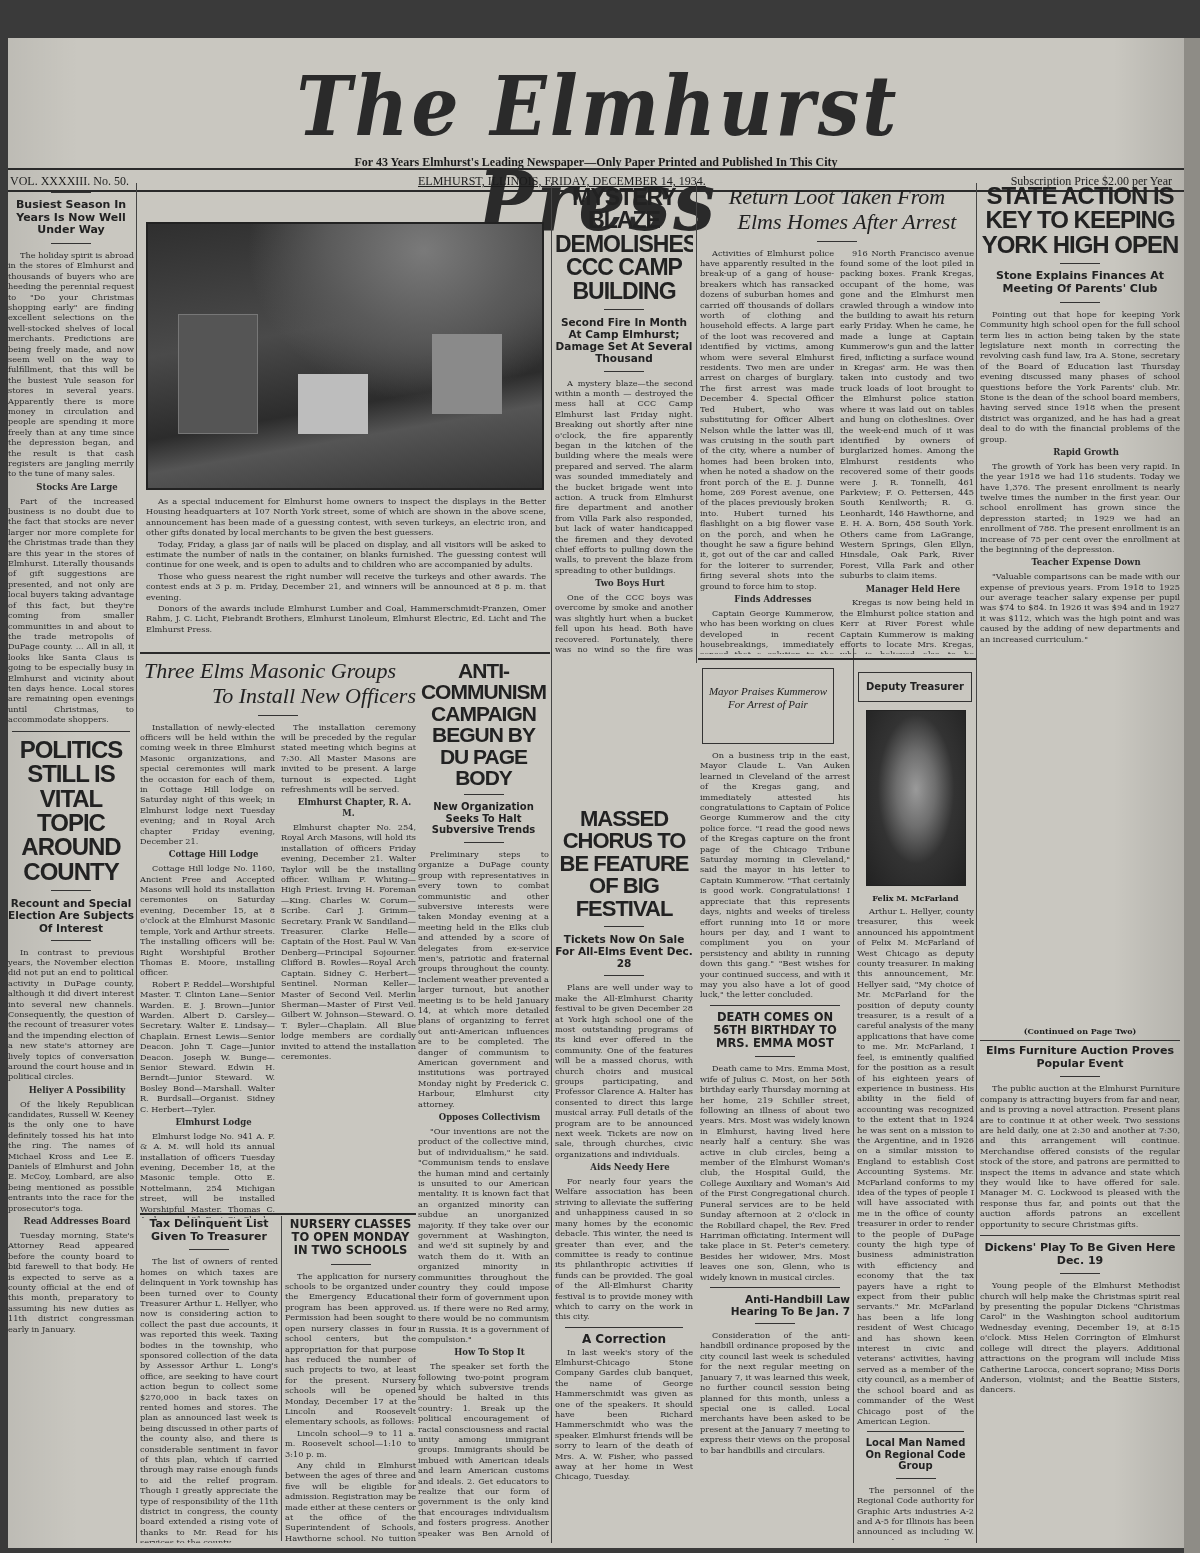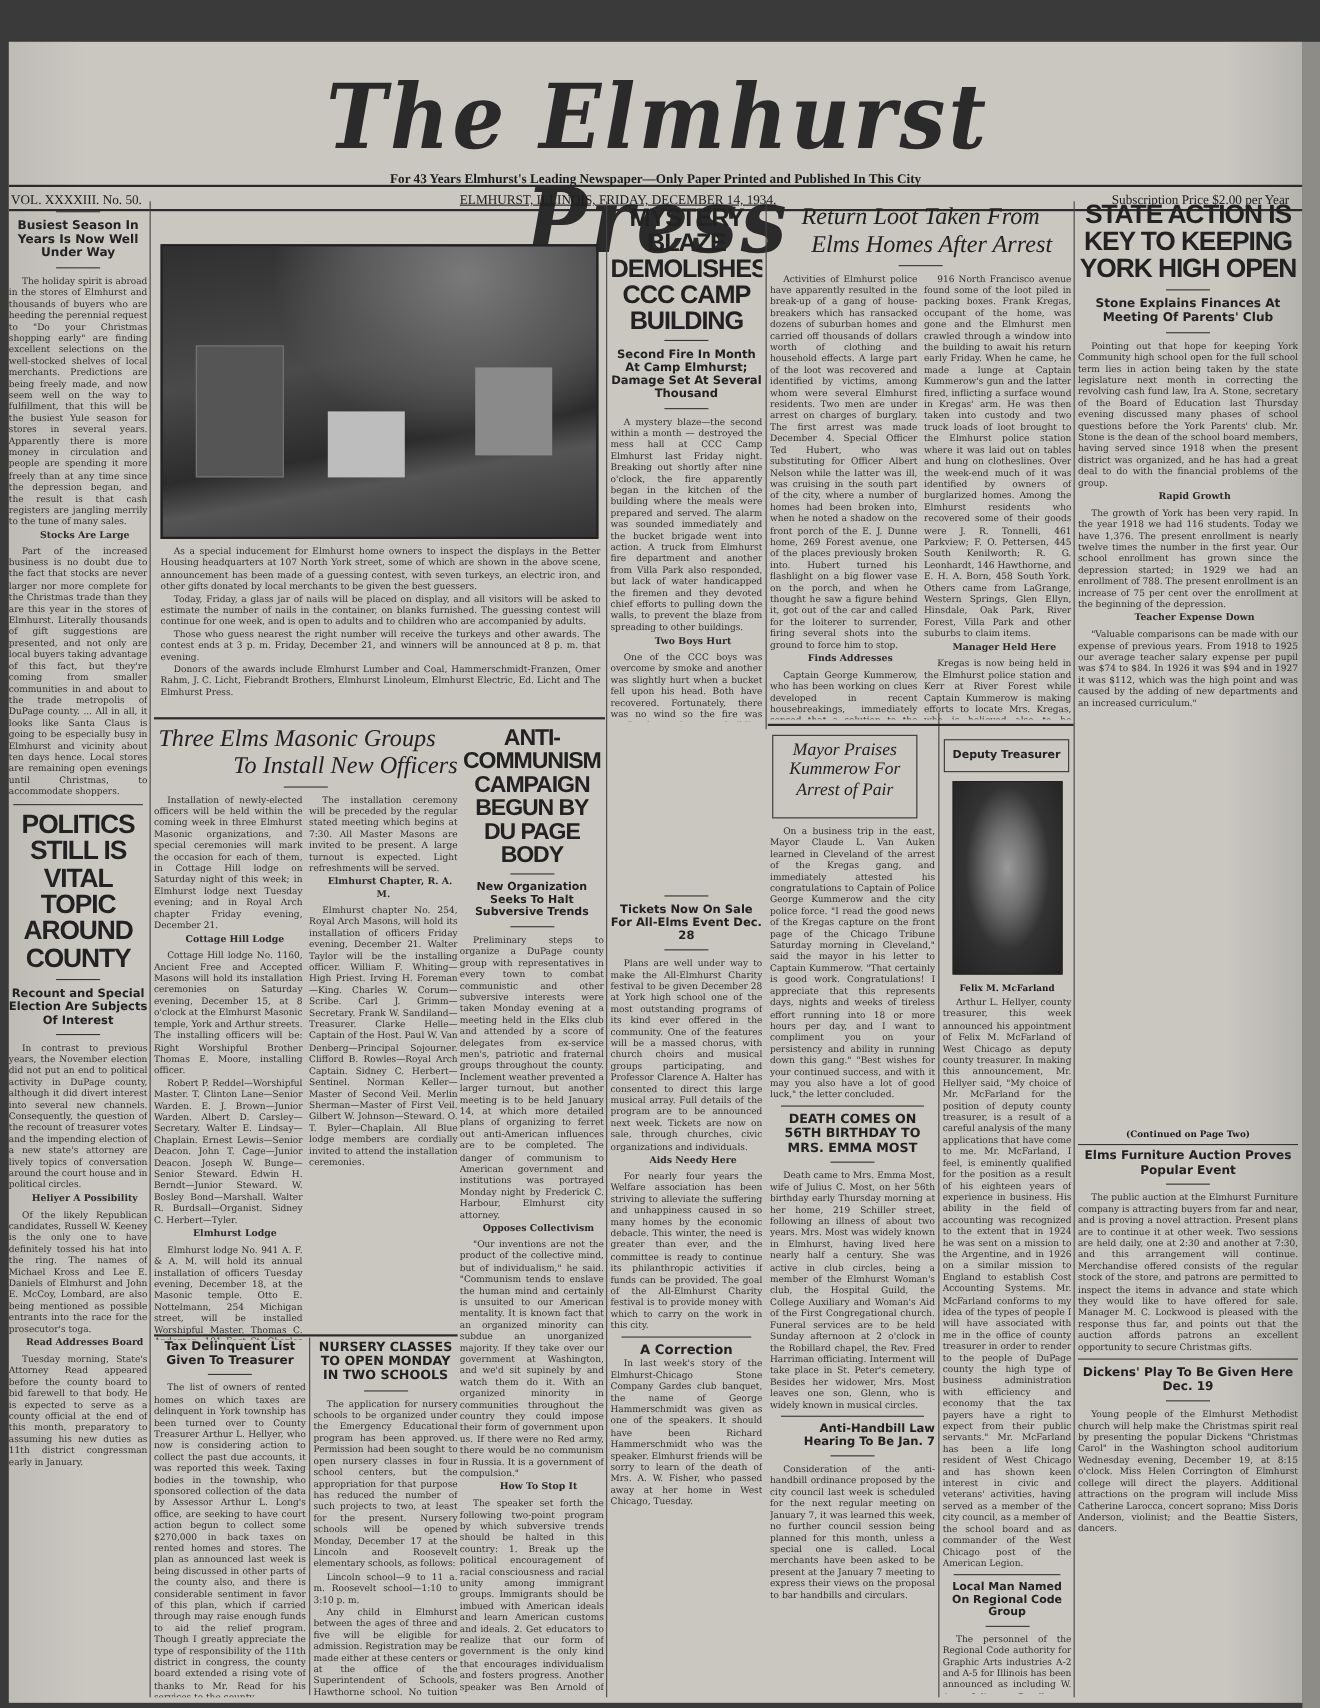--- a/index.html
+++ b/index.html
@@ -194,35 +194,36 @@
     <div class="body">
       <p>Preliminary steps to organize a DuPage county group with representatives in every town to combat communistic and other subversive interests were taken Monday evening at a meeting held in the Elks club and attended by a score of delegates from ex-service men's, patriotic and fraternal groups throughout the county. Inclement weather prevented a larger turnout, but another meeting is to be held January 14, at which more detailed plans of organizing to ferret out anti-American influences are to be completed. The danger of communism to American government and institutions was portrayed Monday night by Frederick C. Harbour, Elmhurst city attorney.</p>
       <div class="subhead">Opposes Collectivism</div>
       <p>"Our inventions are not the product of the collective mind, but of individualism," he said. "Communism tends to enslave the human mind and certainly is unsuited to our American mentality. It is known fact that an organized minority can subdue an unorganized majority. If they take over our government at Washington, and we'd sit supinely by and watch them do it. With an organized minority in communities throughout the country they could impose their form of government upon us. If there were no Red army, there would be no communism in Russia. It is a government of compulsion."</p>
       <div class="subhead">How To Stop It</div>
       <p>The speaker set forth the following two-point program by which subversive trends should be halted in this country: 1. Break up the political encouragement of racial consciousness and racial unity among immigrant groups. Immigrants should be imbued with American ideals and learn American customs and ideals. 2. Get educators to realize that our form of government is the only kind that encourages individualism and fosters progress. Another speaker was Ben Arnold of Wheaton, county Americanism chairman of the American Legion.</p>
     </div>
   </div>
 
   <div class="col" style="left:547px; top:770px; width:138px; height:735px;">
+    <div class="hl-cond" style="font-size:22px;">MASSED CHORUS TO BE FEATURE OF BIG FESTIVAL</div>
     <div class="dash"></div>
     <div class="sub" style="font-size:10.5px;">Tickets Now On Sale For All-Elms Event Dec. 28</div>
     <div class="dash"></div>
     <div class="body">
       <p>Plans are well under way to make the All-Elmhurst Charity festival to be given December 28 at York high school one of the most outstanding programs of its kind ever offered in the community. One of the features will be a massed chorus, with church choirs and musical groups participating, and Professor Clarence A. Halter has consented to direct this large musical array. Full details of the program are to be announced next week. Tickets are now on sale, through churches, civic organizations and individuals.</p>
       <div class="subhead">Aids Needy Here</div>
       <p>For nearly four years the Welfare association has been striving to alleviate the suffering and unhappiness caused in so many homes by the economic debacle. This winter, the need is greater than ever, and the committee is ready to continue its philanthropic activities if funds can be provided. The goal of the All-Elmhurst Charity festival is to provide money with which to carry on the work in this city.</p>
     </div>
     <div style="border-top:1.5px solid #333; margin:5px 10px;"></div>
     <div class="sub" style="font-size:12px;">A Correction</div>
     <div class="body">In last week's story of the Elmhurst-Chicago Stone Company Gardes club banquet, the name of George Hammerschmidt was given as one of the speakers. It should have been Richard Hammerschmidt who was the speaker. Elmhurst friends will be sorry to learn of the death of Mrs. A. W. Fisher, who passed away at her home in West Chicago, Tuesday.</div>
   </div>
 
   <div class="box" style="left:694px; top:630px; width:132px; height:76px;">
-    <div class="hl-ital" style="font-size:16px; margin-top:4px;">Mayor Praises Kummerow For Arrest of Pair</div>
+    <div class="hl-ital" style="font-size:11px; margin-top:16px;">Mayor Praises Kummerow For Arrest of Pair</div>
   </div>
   <div class="col" style="left:692px; top:712px; width:150px; height:790px;">
     <div class="body">On a business trip in the east, Mayor Claude L. Van Auken learned in Cleveland of the arrest of the Kregas gang, and immediately attested his congratulations to Captain of Police George Kummerow and the city police force. "I read the good news of the Kregas capture on the front page of the Chicago Tribune Saturday morning in Cleveland," said the mayor in his letter to Captain Kummerow. "That certainly is good work. Congratulations! I appreciate that this represents days, nights and weeks of tireless effort running into 18 or more hours per day, and I want to compliment you on your persistency and ability in running down this gang." "Best wishes for your continued success, and with it may you also have a lot of good luck," the letter concluded.</div>
     <div style="border-top:1.5px solid #333; margin:5px 10px;"></div>
     <div class="sub" style="font-size:11.5px;">DEATH COMES ON 56TH BIRTHDAY TO MRS. EMMA MOST</div>
     <div class="dash"></div>
     <div class="body">Death came to Mrs. Emma Most, wife of Julius C. Most, on her 56th birthday early Thursday morning at her home, 219 Schiller street, following an illness of about two years. Mrs. Most was widely known in Elmhurst, having lived here nearly half a century. She was active in club circles, being a member of the Elmhurst Woman's club, the Hospital Guild, the College Auxiliary and Woman's Aid of the First Congregational church. Funeral services are to be held Sunday afternoon at 2 o'clock in the Robillard chapel, the Rev. Fred Harriman officiating. Interment will take place in St. Peter's cemetery. Besides her widower, Mrs. Most leaves one son, Glenn, who is widely known in musical circles.</div>
     <div style="border-top:1.5px solid #333; margin:5px 10px;"></div>
     <div class="sub" style="font-size:10.5px;text-align:right;">Anti-Handbill Law Hearing To Be Jan. 7</div>
     <div class="dash"></div>

